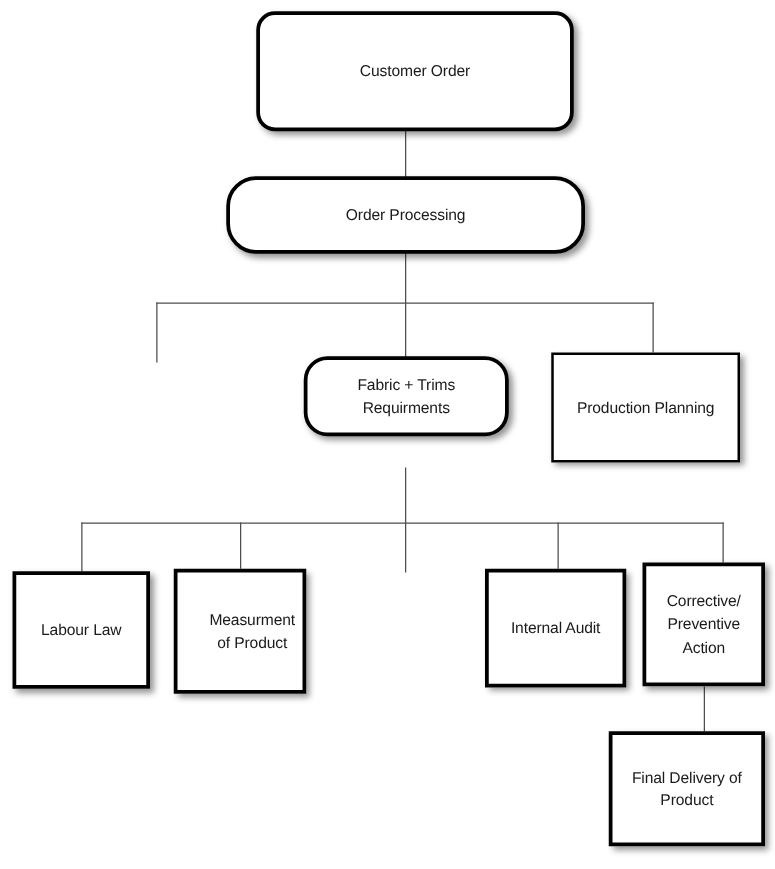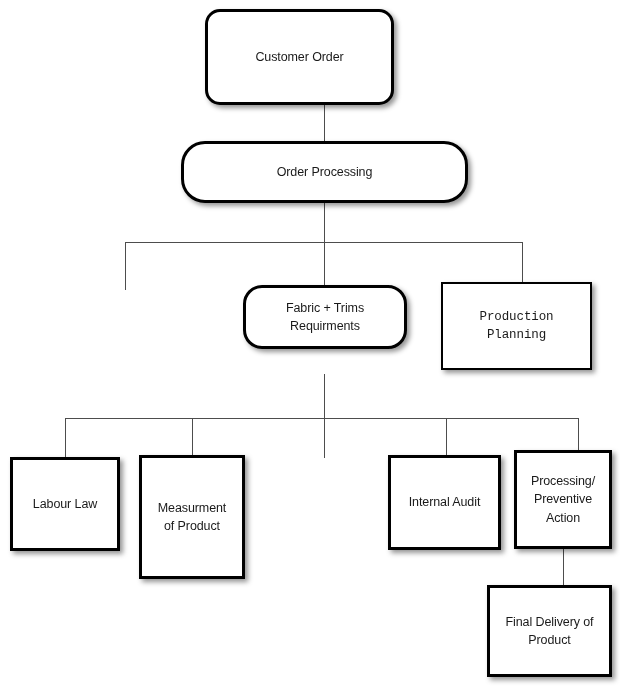--- a/index.html
+++ b/index.html
@@ -46,21 +46,20 @@
     display: block;
     padding: 0 6px;
     white-space: pre-line;
   }
   .node.rounded {
     border-radius: 15px;
     border-width: 3px;
   }
   .node.thin {
     border-width: 2.5px;
-    font-family: Liberation Mono, monospace;
   }
 </style>
 </head>
 <body>
 
 <div id="diagram">
 
   <div class="conn v" style="left:324px; top:104px; height:38px;"></div>
 
   <div class="conn v" style="left:324px; top:202px; height:88px;"></div>
@@ -70,21 +69,21 @@
 
   <div class="conn v" style="left:324px; top:374px; height:84px;"></div>
   <div class="conn h" style="left:65px; top:418px; width:514px;"></div>
   <div class="conn v" style="left:65px; top:418px; height:40px;"></div>
   <div class="conn v" style="left:192px; top:418px; height:40px;"></div>
   <div class="conn v" style="left:446px; top:418px; height:40px;"></div>
   <div class="conn v" style="left:578px; top:418px; height:40px;"></div>
 
   <div class="conn v" style="left:563px; top:549px; height:47px;"></div>
 
-  <div class="node rounded" style="left:205px; top:9px; width:189px; height:96px;">
+  <div class="node rounded" style="left:205px; top:9px; width:254px; height:96px;">
     <span class="label">Customer Order</span>
   </div>
 
   <div class="node" style="left:181px; top:141px; width:287px; height:62px;border-radius:24px;">
     <span class="label">Order Processing</span>
   </div>
 
 
   <div class="node" style="left:243px; top:285px; width:164px; height:64px;border-radius:19px;">
     <span class="label">Fabric + Trims
@@ -92,32 +91,32 @@
   </div>
 
   <div class="node thin" style="left:441px; top:282px; width:151px; height:88px;">
     <span class="label">Production Planning</span>
   </div>
 
   <div class="node" style="left:10px; top:457px; width:110px; height:94px;">
     <span class="label">Labour Law</span>
   </div>
 
-  <div class="node" style="left:139px; top:455px; width:106px; height:124px;">
+  <div class="node" style="left:139px; top:455px; width:106px; height:100px;justify-content:flex-end;">
     <span class="label">Measurment
 of Product</span>
   </div>
 
 
   <div class="node" style="left:388px; top:455px; width:113px; height:95px;">
     <span class="label">Internal Audit</span>
   </div>
 
   <div class="node" style="left:514px; top:450px; width:98px; height:99px;">
-    <span class="label">Processing/
+    <span class="label">Corrective/
 Preventive
 Action</span>
   </div>
 
   <div class="node" style="left:487px; top:585px; width:125px; height:92px;">
     <span class="label">Final Delivery of
 Product</span>
   </div>
 
 </div>

